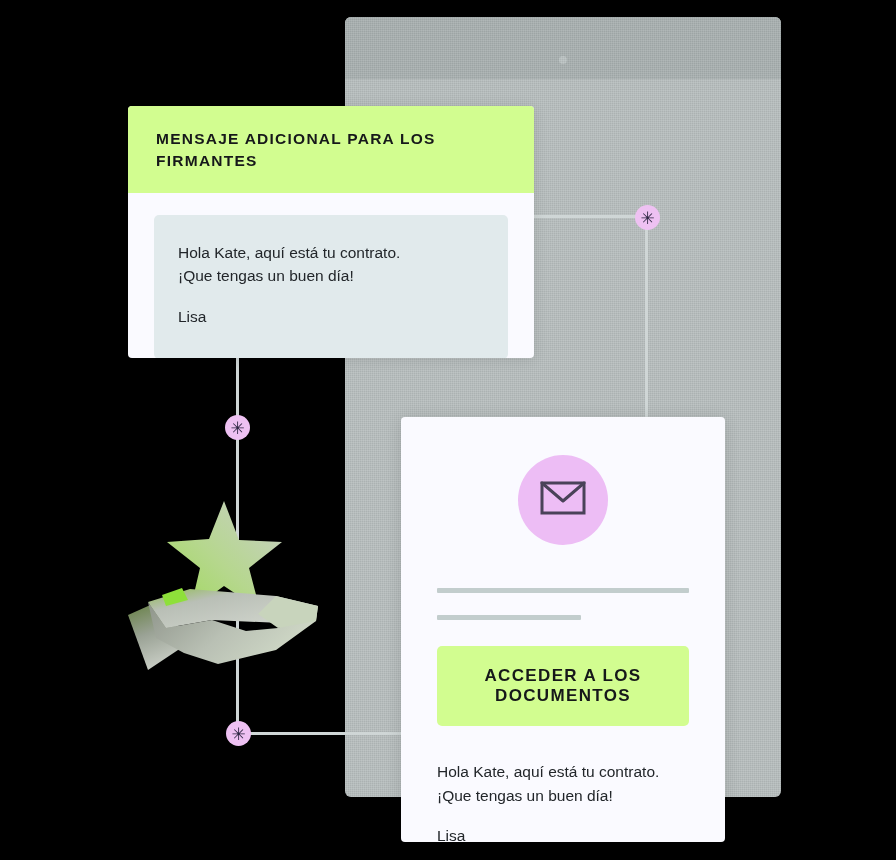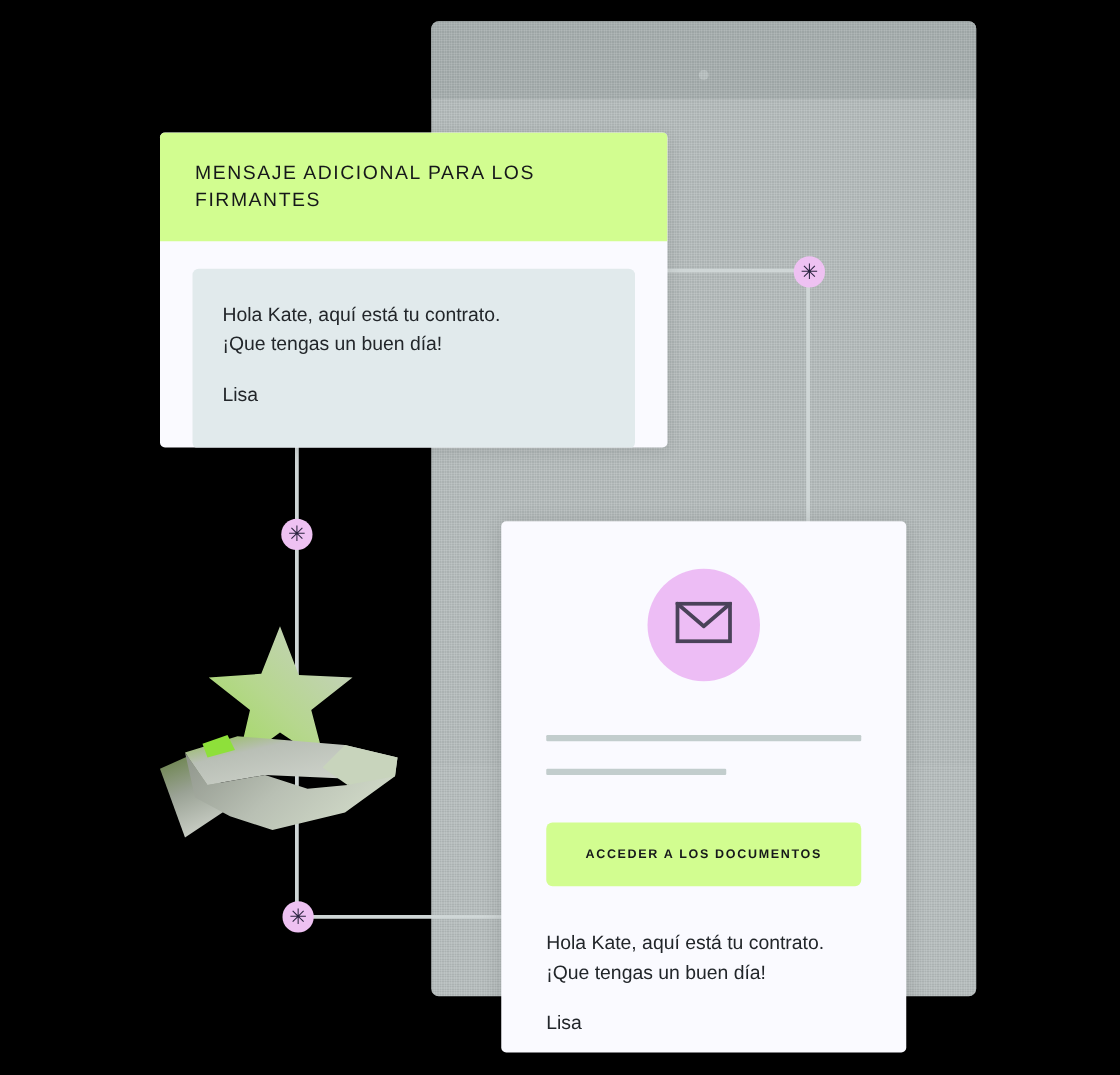--- a/index.html
+++ b/index.html
@@ -61,21 +61,21 @@
   
   .card-top{
     position:absolute;left:128px;top:106px;width:406px;height:252px;
     background:#fafaff;border-radius:4px;overflow:hidden;
     box-shadow:0 2px 14px rgba(0,0,0,.10);
   }
   .card-top-header{
     background:#d2fd90;padding:22px 28px 20px 28px;
   }
   .card-top-header h1{
-    margin:0;font-size:15.5px;font-weight:400;color:#16181a;
+    margin:0;font-size:15.5px;font-weight:700;color:#16181a;
     letter-spacing:1.25px;line-height:1.45;text-transform:uppercase;
   }
   .card-top-body{padding:22px 26px 26px 26px;}
   .msg-box{
     background:#e1eaec;border-radius:5px;padding:26px 24px 30px 24px;
   }
   .msg-box p{
     margin:0;font-size:15.5px;color:#22262a;line-height:1.52;
   }
   .msg-box p.sig{margin-top:17px;}
@@ -91,23 +91,23 @@
   .avatar{
     width:90px;height:90px;border-radius:50%;background:#edbdf5;
     display:flex;align-items:center;justify-content:center;
   }
   .skeleton{margin-top:43px;}
   .bar{background:#c2cdcd;border-radius:1px;height:5px;}
   .bar.full{width:100%;}
   .bar.short{width:57%;margin-top:22px;}
   .cta{
     display:block;width:100%;box-sizing:border-box;border:0;
-    margin-top:38px;background:#d2fd90;color:#16181a;
+    margin-top:26px;background:#d2fd90;color:#16181a;
     border-radius:5px;padding:20px 10px;text-align:center;
-    font-family:inherit;font-size:10px;font-weight:700;
+    font-family:inherit;font-size:17px;font-weight:700;
     letter-spacing:1.35px;text-transform:uppercase;cursor:pointer;
   }
   .closing{margin-top:34px;}
   .closing p{margin:0;font-size:15.5px;color:#22262a;line-height:1.52;}
   .closing p.sig{margin-top:17px;}
 </style>
 </head>
 <body>
 
 <div class="stage">

